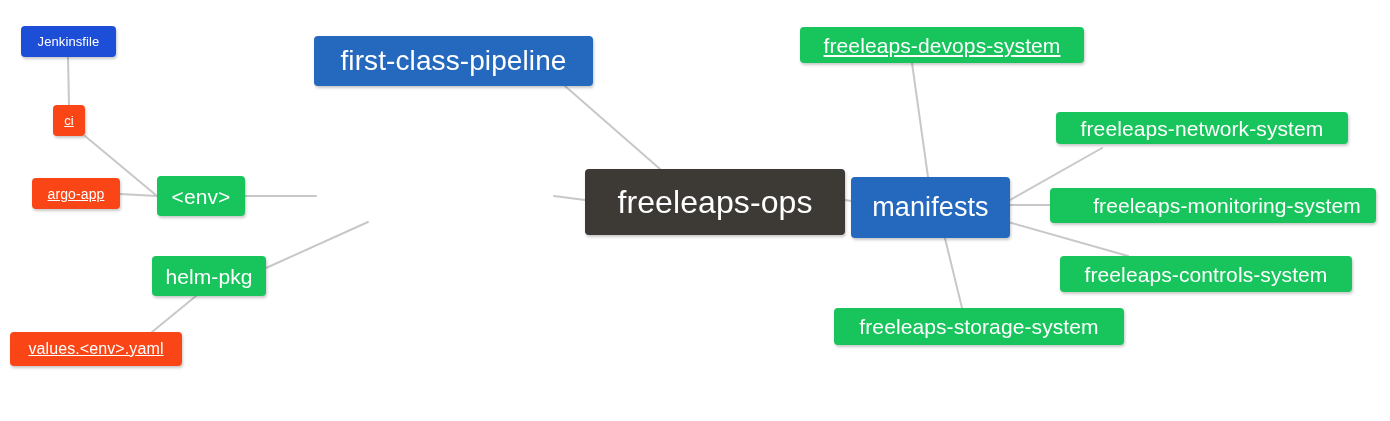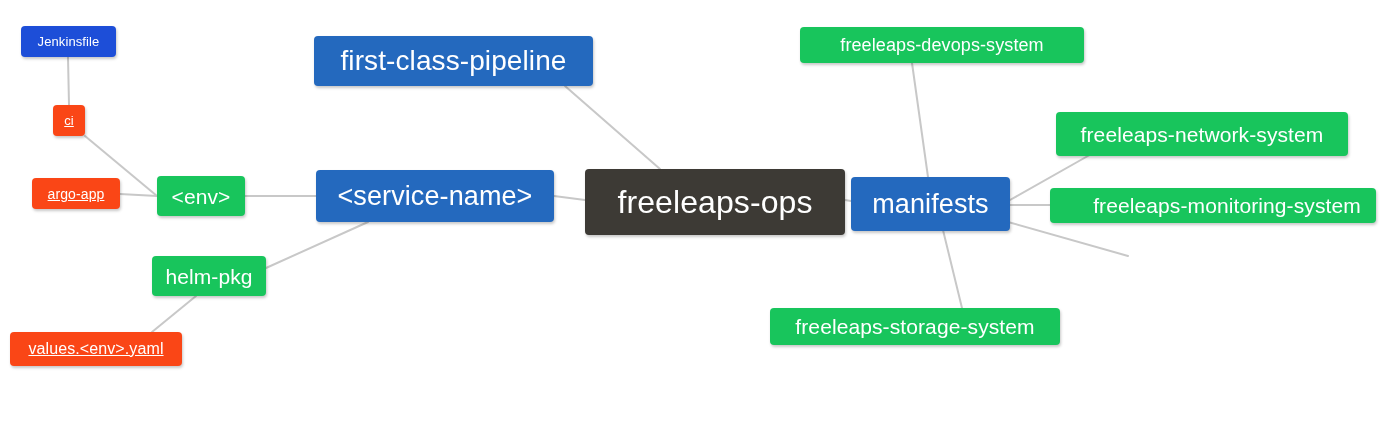--- a/index.html
+++ b/index.html
@@ -81,24 +81,21 @@
       <path d="M 942,226 L 962,308" stroke="#c8c8c8" stroke-width="2" fill="none" stroke-linecap="round"></path>
     </svg>
 
   <div id="node-layer">
       <div class="node n-root" style="left: 585px; top: 169px; width: 260px; height: 66px;">
         <span class="node-label" style="font-size: 32px;">freeleaps-ops</span>
       </div>
       <div class="node n-blue" style="left: 314px; top: 36px; width: 279px; height: 50px;">
         <span class="node-label" style="font-size: 28px; text-align: right;">first-class-pipeline</span>
       </div>
-      <div class="node n-blue" style="left: 316px; top: 170px; width: 238px; height: 52px;">
-        <span class="node-label" style="font-size: 27px;">&lt;service-name&gt;</span>
-      </div>
-      <div class="node n-blue" style="left: 851px; top: 177px; width: 159px; height: 54px;">
+      <div class="node n-blue" style="left: 851px; top: 177px; width: 159px; height: 61px;">
         <span class="node-label" style="font-size: 27px;">manifests</span>
       </div>
       <div class="node n-green" style="left: 152px; top: 256px; width: 114px; height: 40px;">
         <span class="node-label" style="font-size: 21px;">helm-pkg</span>
       </div>
       <div class="node n-green" style="left: 157px; top: 176px; width: 88px; height: 40px;">
         <span class="node-label" style="font-size: 21px;">&lt;env&gt;</span>
       </div>
       <div class="node n-orange" style="left: 21px; top: 26px; width: 95px; height: 31px;">
         <span class="node-label" style="font-size: 13px;">Jenkinsfile</span>
@@ -106,26 +103,29 @@
       <div class="node n-red" style="left: 53px; top: 105px; width: 32px; height: 31px;">
         <span class="node-label" style="font-size: 13px;">ci</span>
       </div>
       <div class="node n-red" style="left: 32px; top: 178px; width: 88px; height: 31px; align-items: center;">
         <span class="node-label" style="font-size: 14px;">argo-app</span>
       </div>
       <div class="node n-red" style="left: 10px; top: 332px; width: 172px; height: 34px;">
         <span class="node-label" style="font-size: 16px;">values.&lt;env&gt;.yaml</span>
       </div>
       <div class="node n-green" style="left: 800px; top: 27px; width: 284px; height: 36px;">
-        <span class="node-label" style="font-size: 18px;">freeleaps-devops-system</span>
+        <span class="node-label" style="font-size: 21px; text-decoration: underline;">freeleaps-devops-system</span>
       </div>
-      <div class="node n-green" style="left: 1056px; top: 112px; width: 292px; height: 44px;">
+      <div class="node n-green" style="left: 1056px; top: 112px; width: 292px; height: 32px;">
         <span class="node-label" style="font-size: 21px;">freeleaps-network-system</span>
       </div>
       <div class="node n-green" style="left: 1050px; top: 188px; width: 326px; height: 35px; padding-left: 28px;">
         <span class="node-label" style="font-size: 21px;">freeleaps-monitoring-system</span>
       </div>
-      <div class="node n-green" style="left: 770px; top: 308px; width: 290px; height: 37px;">
+      <div class="node n-green" style="left: 1060px; top: 256px; width: 292px; height: 36px;">
+        <span class="node-label" style="font-size: 21px;">freeleaps-controls-system</span>
+      </div>
+      <div class="node n-green" style="left: 834px; top: 308px; width: 290px; height: 37px;">
         <span class="node-label" style="font-size: 21px;">freeleaps-storage-system</span>
       </div>
     </div>
 
 </div>
 
 </body></html>

